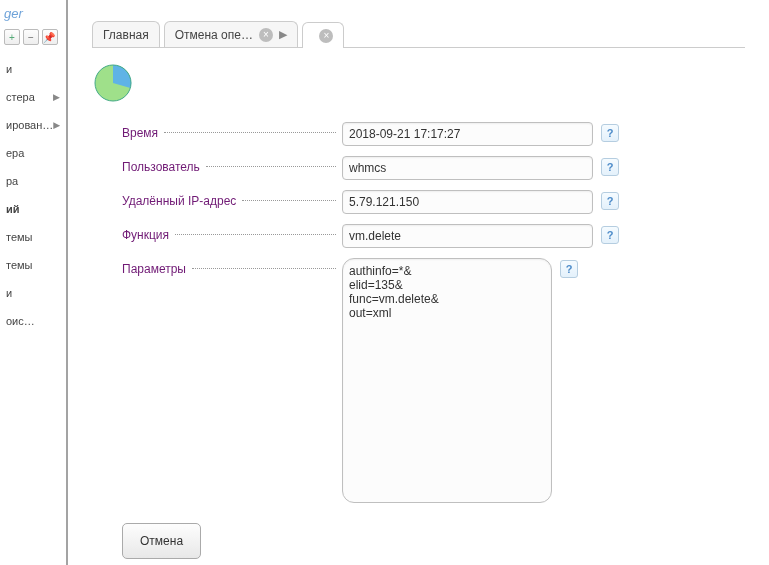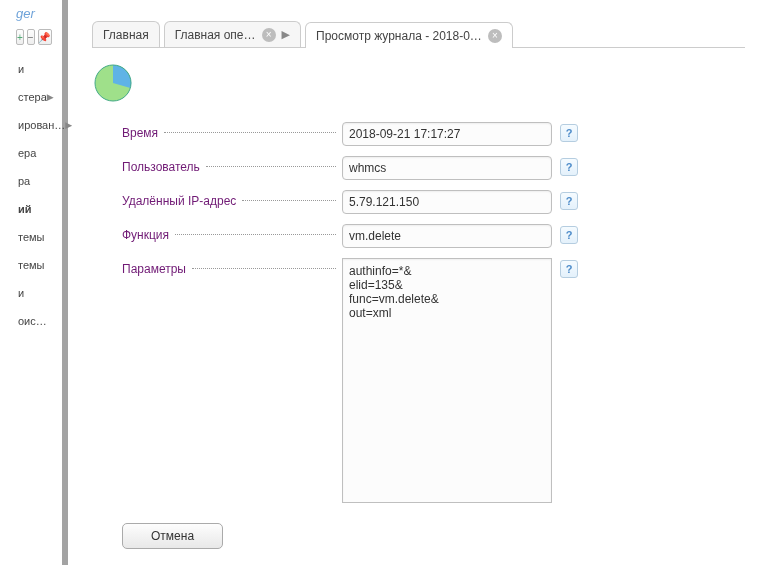--- a/index.html
+++ b/index.html
@@ -13,22 +13,22 @@
     overflow: hidden;
     position: relative;
   }
   
   .sidebar {
     position: absolute;
     left: 0; top: 0;
     width: 68px;
     height: 100%;
     background: #fff;
-    padding: 6px 16px;
-    border-right: 6px solid #a3a3a3;
+    padding: 6px 4px;
+    border-right: 2px solid #a3a3a3;
   }
   .brand {
     color: #6fa3d9;
     font-size: 13px;
     font-style: italic;
     padding-bottom: 4px;
   }
   .toolbar-small {
     display: flex;
     gap: 3px;
@@ -149,35 +149,35 @@
     flex: 1;
     border-bottom: 1px dotted #999;
     margin: 0 6px 2px 6px;
     height: 1px;
   }
   .form-field {
     display: flex;
     align-items: flex-start;
   }
   .text-input {
-    width: 210px;
+    width: 251px;
     height: 24px;
     border: 1px solid #bfbfbf;
     border-radius: 4px;
     padding: 0 6px;
     background: #fcfcfc;
     font-size: 12px;
     color: #333;
     box-shadow: inset 0 1px 2px rgba(0,0,0,0.06);
   }
   .textarea {
     width: 210px;
     height: 245px;
     border: 1px solid #bfbfbf;
-    border-radius: 0;
+    border-radius: 12px;
     padding: 5px 6px;
     background: #fcfcfc;
     font-size: 12px;
     color: #333;
     resize: none;
     box-shadow: inset 0 1px 2px rgba(0,0,0,0.06);
     white-space: pre;
     font-family: Arial, sans-serif;
   }
   .help {
@@ -191,22 +191,22 @@
     align-items: center;
     justify-content: center;
     font-size: 11px;
     font-weight: bold;
     margin-top: 2px;
   }
 
   
   .footer { padding-left: 30px; margin-top: 20px; }
   .btn {
-    height: 26px;
-    padding: 0 28px;
+    height: 36px;
+    padding: 0 17px;
     border: 1px solid #aaa;
     border-radius: 5px;
     background: linear-gradient(#fdfdfd,#e8e8e8);
     font-size: 12px;
     color: #333;
     cursor: pointer;
   }
 </style>
 </head>
 <body>
@@ -252,26 +252,25 @@
     </div>
 </div>
 
 <div class="main">
 
   <div class="tabs">
     <div class="tab">
       <span>Главная</span>
     </div>
     <div class="tab">
-      <span>Главная опе…</span>
+      <span>Отмена опе…</span>
       <span class="close">×</span>
       <span class="arrow-sep">▶</span>
     </div>
     <div class="tab active">
-      <span>Просмотр журнала - 2018-0…</span>
       <span class="close">×</span>
     </div>
   </div>
 
   <div class="page-header">
     <svg class="pie-icon" viewBox="0 0 42 42">
       <circle cx="21" cy="21" r="18" fill="#9fe08a"></circle>
       <path d="M21 21 L21 3 A18 18 0 0 1 38.4 26 Z" fill="#5fb3e6"></path>
       <circle cx="21" cy="21" r="18" fill="none" stroke="#4a8" stroke-width="1"></circle>
     </svg>

